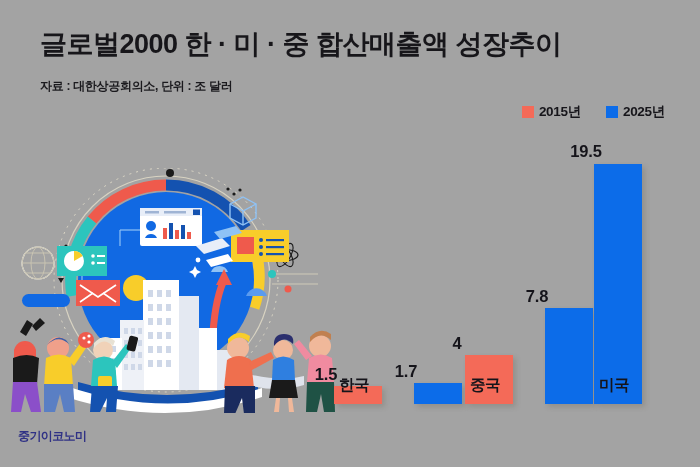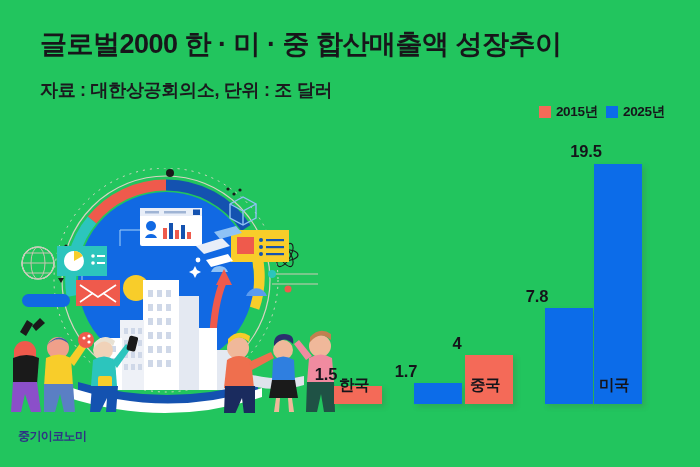--- a/index.html
+++ b/index.html
@@ -8,54 +8,54 @@
     padding: 0;
     background: #ffffff;
   }
   body {
     font-family: "Liberation Sans", "DejaVu Sans", sans-serif;
   }
   #infographic {
     position: relative;
     width: 700px;
     height: 467px;
-    background: #22c55e;
+    background: #a3a3a3;
     overflow: hidden;
   }
 
   
   .title {
     position: absolute;
     left: 40px;
     top: 26px;
     font-size: 27px;
     font-weight: 700;
     letter-spacing: -0.5px;
     color: #17161a;
     white-space: nowrap;
   }
   .subtitle {
     position: absolute;
     left: 40px;
     top: 78px;
-    font-size: 18px;
+    font-size: 12px;
     font-weight: 700;
     letter-spacing: -0.3px;
     color: #1b1a1e;
     white-space: nowrap;
   }
 
   
   .legend {
     position: absolute;
     right: 35px;
     top: 103px;
     display: flex;
     align-items: flex-end;
-    gap: 8px;
+    gap: 25px;
   }
   .legend-item {
     display: flex;
     align-items: center;
     gap: 5px;
   }
   .legend-swatch {
     width: 12px;
     height: 12px;
     display: block;

